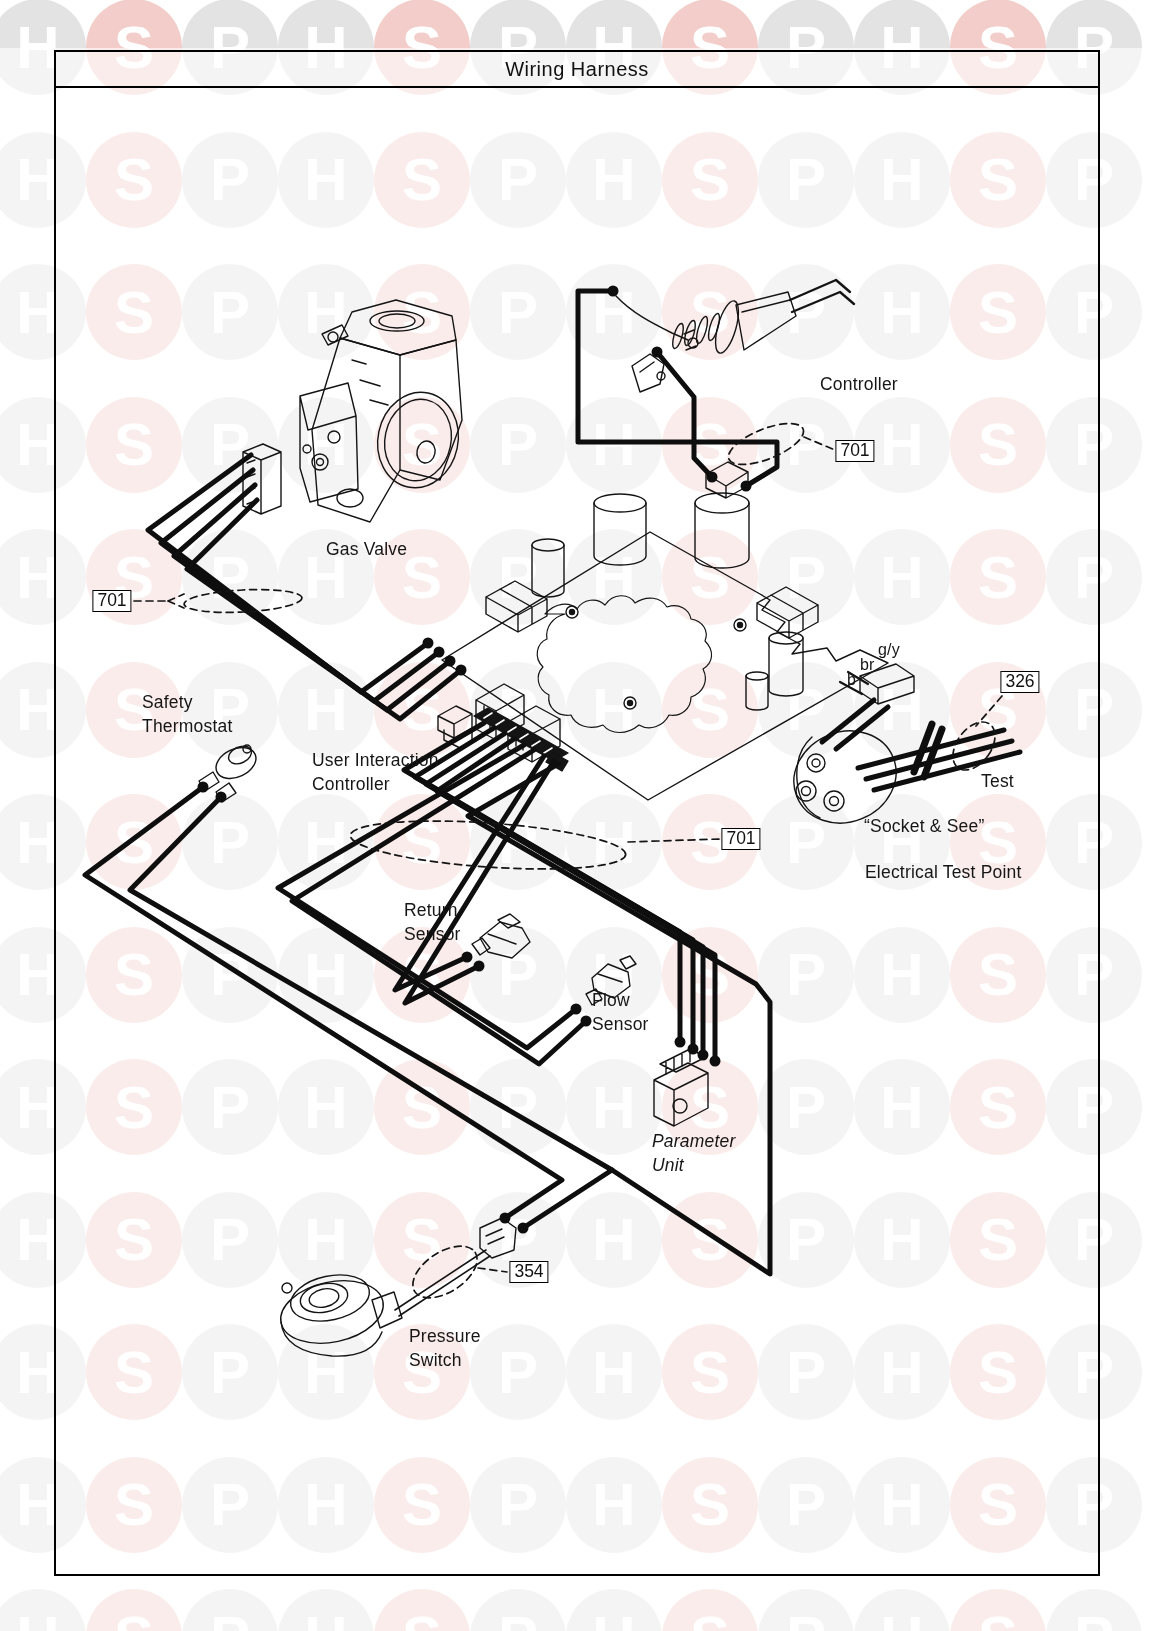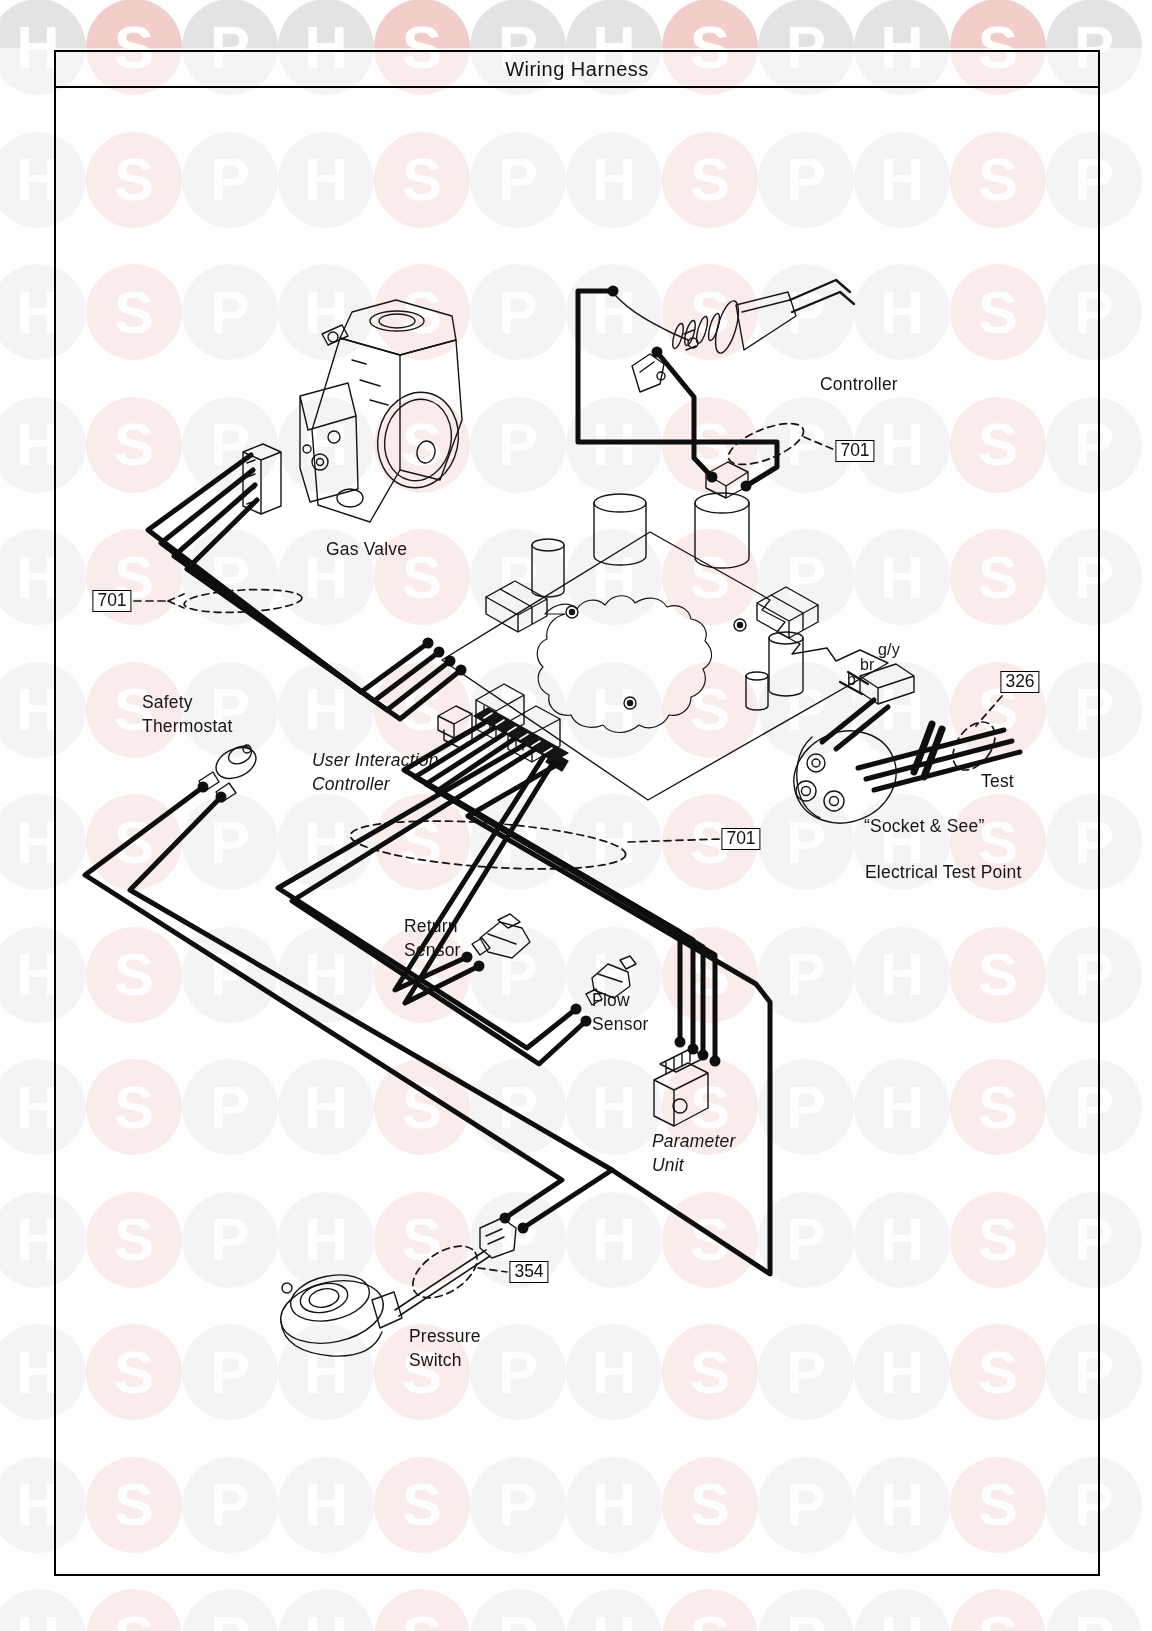--- a/index.html
+++ b/index.html
@@ -395,23 +395,23 @@
       <path d="M1002,696 L976,726"></path>
       <ellipse cx="445" cy="1272" rx="36" ry="20" transform="rotate(-33 445 1272)"></ellipse>
       <path d="M478,1268 L507,1272"></path>
     </g>
   </svg>
 
   <div class="lbl" style="left:326px;top:537px;">Gas Valve</div>
   <div class="lbl" style="left:820px;top:372px;">Controller</div>
   <div class="lbl" style="left:142px;top:690px;">Safety
 Thermostat</div>
-  <div class="lbl" style="left:312px;top:748px;font-style:italic;">User Interaction
+  <div class="lbl" style="left:312px;top:748px;">User Interaction
 Controller</div>
-  <div class="lbl" style="left:404px;top:898px;margin-top:16px;">Return
+  <div class="lbl" style="left:404px;top:898px;">Return
 Sensor</div>
   <div class="lbl" style="left:592px;top:988px;">Flow
 Sensor</div>
   <div class="lbl" style="left:652px;top:1129px;font-style:italic;">Parameter
 Unit</div>
   <div class="lbl" style="left:409px;top:1324px;">Pressure
 Switch</div>
   <div class="lbl" style="left:981px;top:769px;">Test</div>
   <div class="lbl" style="left:864px;top:814px;">“Socket &amp; See”</div>
   <div class="lbl" style="left:865px;top:860px;">Electrical Test Point</div>

